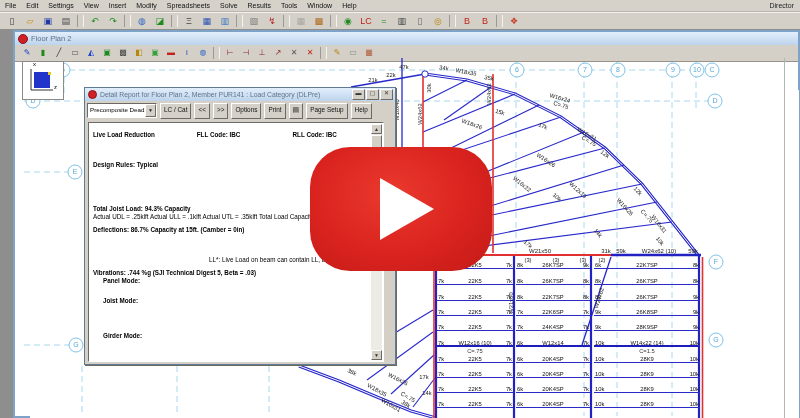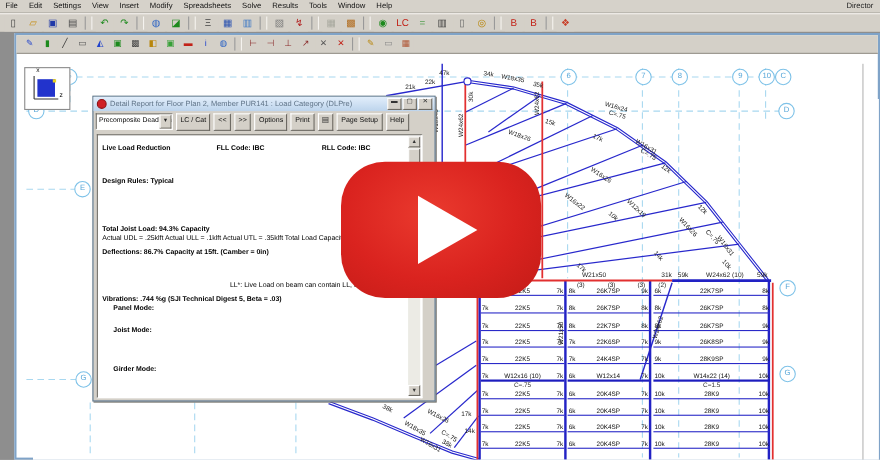--- a/index.html
+++ b/index.html
@@ -114,20 +114,24 @@
     <span class="tbicon" style="color: rgb(184, 134, 11);">◎</span>
     <span class="tbsep"></span>
     <span class="tbicon" style="color: rgb(194, 34, 24);">B</span>
     <span class="tbicon" style="color: rgb(194, 34, 24);">B</span>
     <span class="tbsep"></span>
     <span class="tbicon" style="color: rgb(200, 64, 42);">❖</span>
   </div>
 <div class="mdi"></div>
 
 <div class="floorwin">
+  <div class="fw-title">
+    <span class="fw-icon"></span>
+    <span>Floor Plan 2</span>
+  </div>
   <div class="fw-toolbar">
       <span class="tbicon" style="color: rgb(34, 68, 204);">✎</span>
       <span class="tbicon" style="color: rgb(29, 138, 29);">▮</span>
       <span class="tbicon" style="color: rgb(51, 51, 51);">╱</span>
       <span class="tbicon" style="color: rgb(85, 85, 85);">▭</span>
       <span class="tbicon" style="color: rgb(34, 68, 204);">◭</span>
       <span class="tbicon" style="color: rgb(29, 138, 29);">▣</span>
       <span class="tbicon" style="color: rgb(68, 68, 68);">▩</span>
       <span class="tbicon" style="color: rgb(184, 134, 11);">◧</span>
       <span class="tbicon" style="color: rgb(56, 160, 56);">▣</span>

